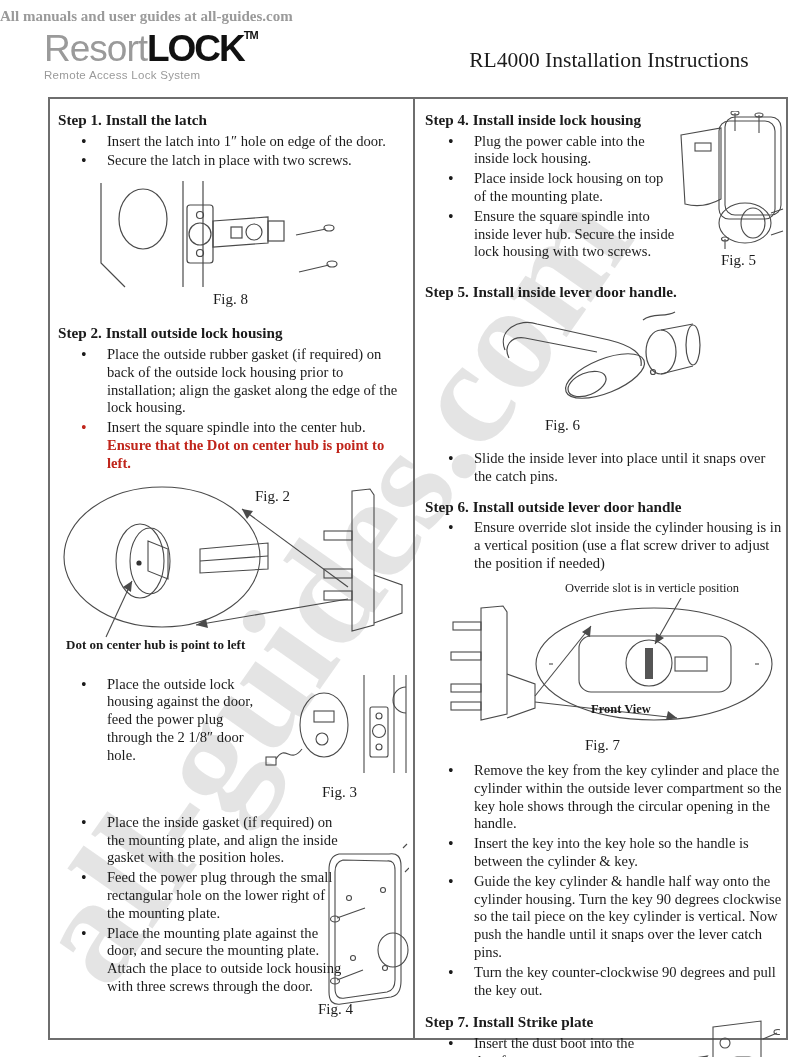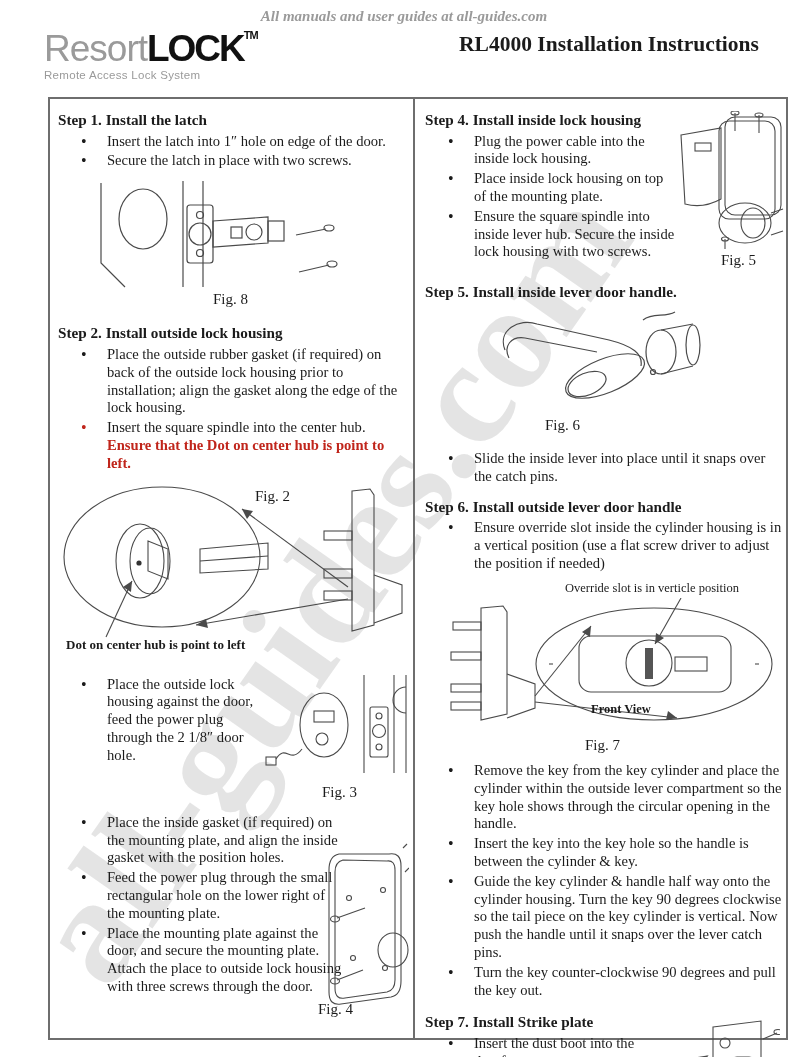--- a/index.html
+++ b/index.html
@@ -2,39 +2,39 @@
 <html style="--red: #c0251b; --gray: #9a9a9a; --lgray: #cfcfcf; --ink: #1b1b1b; --border: #6e6e6e;"><head>
 <meta charset="utf-8">
 <style>
   html,body{margin:0;padding:0;}
   body{
     width:808px;height:1057px;position:relative;overflow:hidden;
     background:#ffffff;color:var(--ink,#1b1b1b);
     font-family:"Liberation Serif", serif;
   }
   .banner{
-    position:absolute;top:8px;left:0;width:808px;text-align:center;
-    font-weight:bold;font-size:15px;color:var(--gray,#9a9a9a);font-style:italic;
+    position:absolute;top:8px;left:0;width:808px;
+    font-weight:bold;font-size:15px;color:var(--gray,#9a9a9a);
   }
   .watermark{
     position:absolute;left:-270px;top:500px;width:1200px;
     transform:rotate(-55deg);transform-origin:center;
     font-size:150px;font-weight:bold;color:var(--lgray,#cfcfcf);
     opacity:.55;white-space:nowrap;z-index:0;text-align:center;
     pointer-events:none;
   }
   .logo{position:absolute;left:44px;top:30px;z-index:2;font-family:"Liberation Sans",sans-serif;}
   .logo-line{font-size:37px;line-height:1;letter-spacing:-1px;}
   .logo-resort{color:var(--gray,#9a9a9a);font-weight:400;}
   .logo-lock{color:#111;font-weight:800;letter-spacing:-2px;}
   .logo-tm{font-size:11px;vertical-align:top;color:#111;font-weight:700;}
   .logo-tagline{font-size:11.5px;color:var(--gray,#9a9a9a);margin-top:2px;letter-spacing:.3px;}
   .doc-title{
-    position:absolute;left:430px;top:32px;width:358px;text-align:center;
-    font-size:21.5px;font-weight:bold;z-index:2;
+    position:absolute;left:430px;top:48px;width:358px;text-align:center;
+    font-size:21.5px;font-weight:normal;z-index:2;
   }
   .content-box{
     position:absolute;left:48px;top:97px;width:740px;height:943px;
     border:2px solid var(--border,#6e6e6e);box-sizing:border-box;z-index:1;
     background:transparent;
   }
   .col-divider{
     position:absolute;left:413px;top:97px;height:943px;width:0;
     border-left:2px solid var(--border,#6e6e6e);z-index:1;
   }

